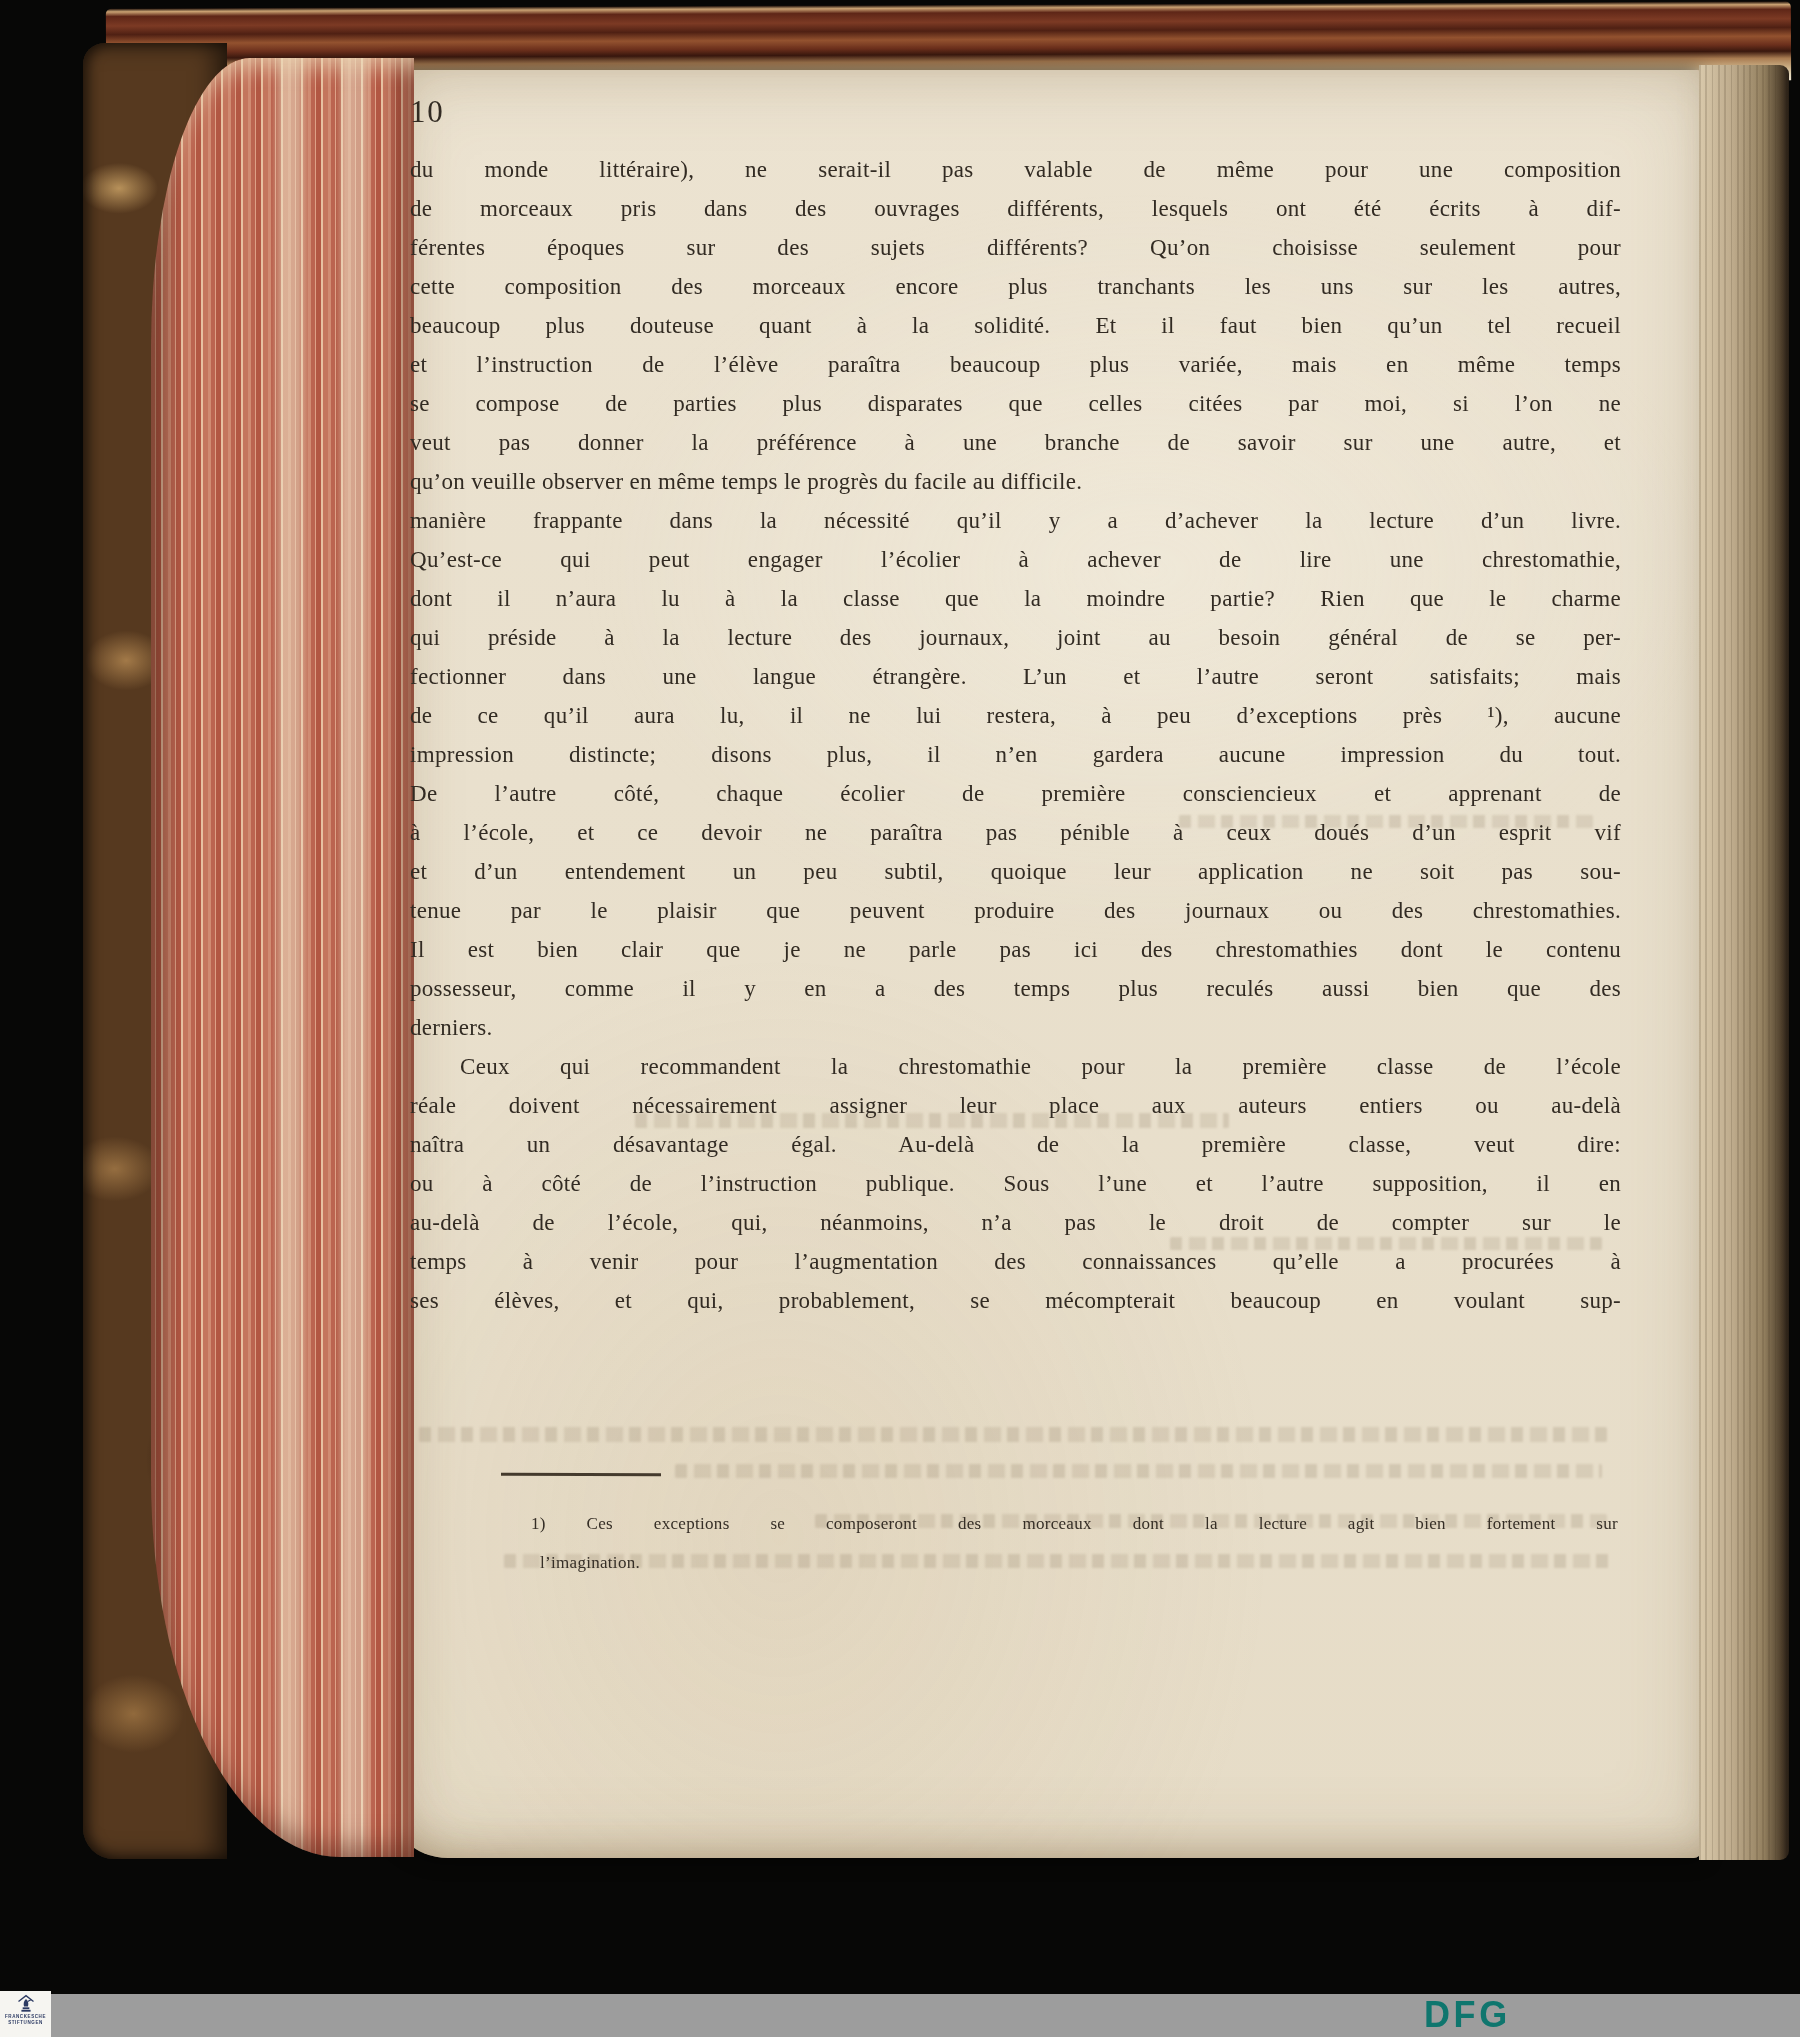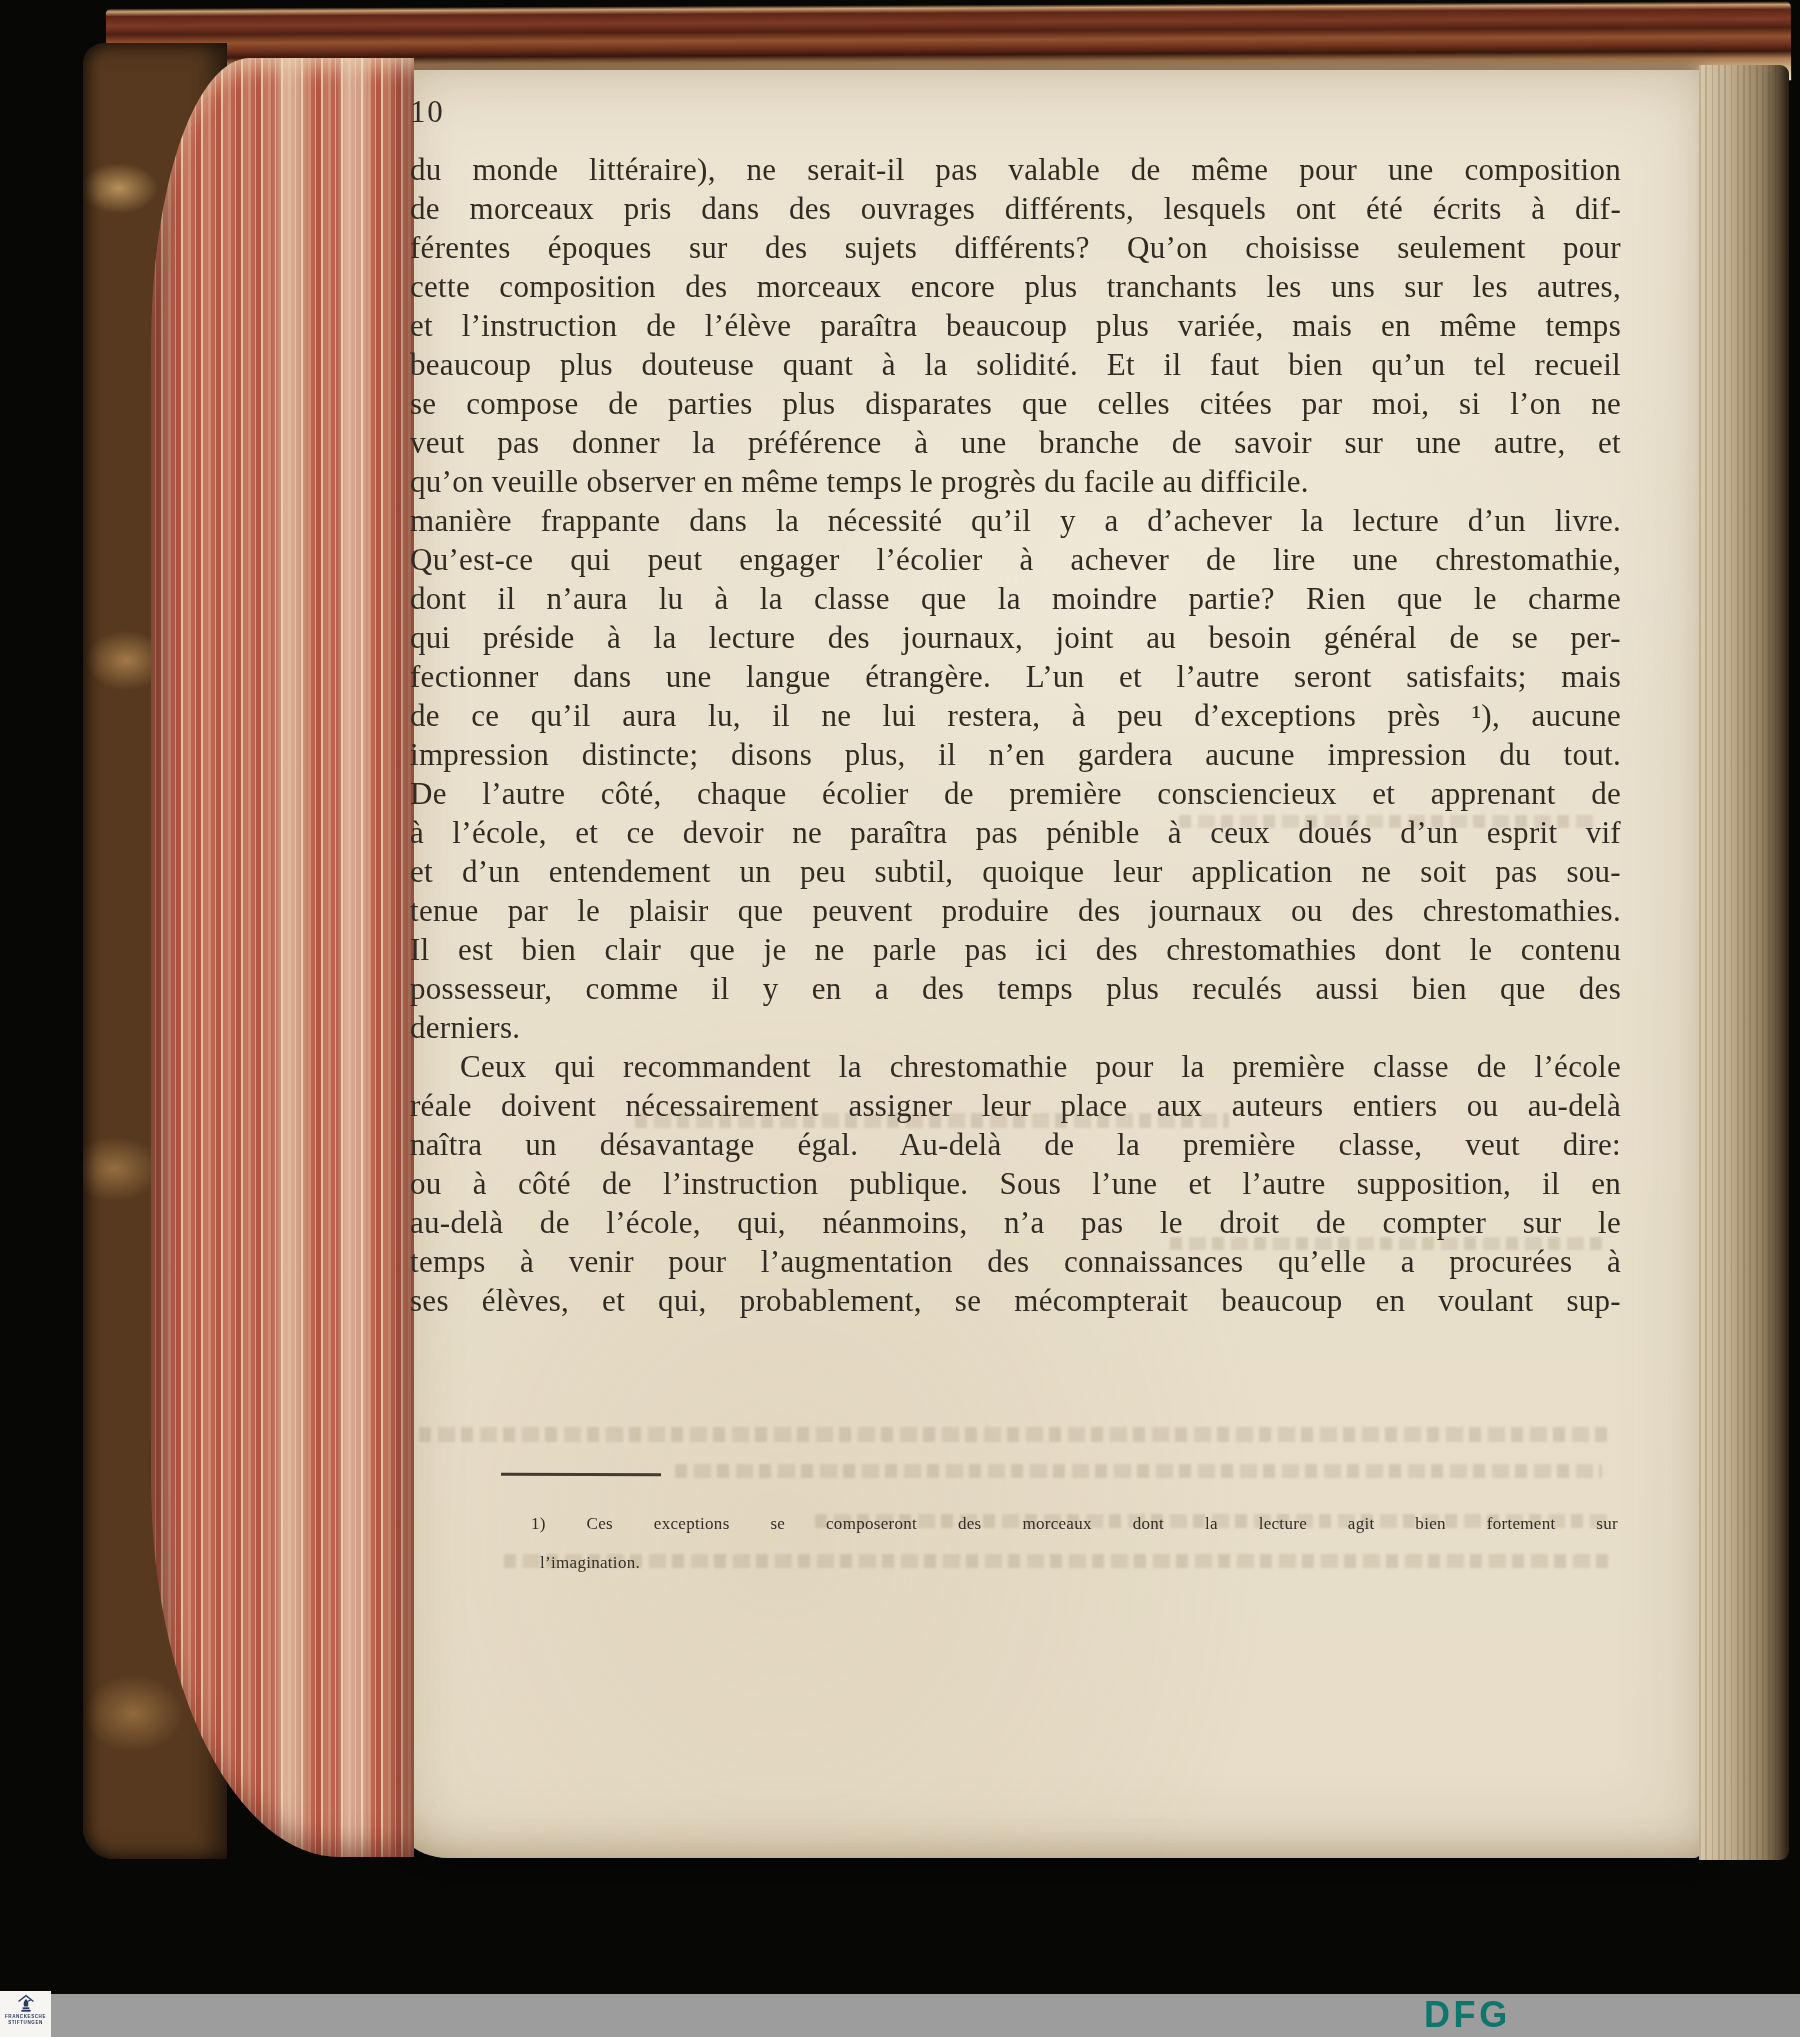--- a/index.html
+++ b/index.html
@@ -51,21 +51,21 @@
   .right-stack{position:absolute;left:1699px;top:65px;width:90px;height:1795px;
     background:
       repeating-linear-gradient(90deg,rgba(70,55,35,.18) 0 1.8px,transparent 1.8px 6.3px),
       linear-gradient(90deg,#d9c9ab 0%,#bdaa8b 38%,#93805f 72%,#4d3e2b 92%,#201811 100%);
     border-radius:0 9px 9px 0;}
 
   
   .pagenum{position:absolute;left:410px;top:94px;font-size:31px;color:#322b23;
     letter-spacing:1.8px;}
   .text-block{position:absolute;left:410px;top:150px;width:1211px;color:#322b23;
-    font-size:31px;letter-spacing:0.3px;}
+    font-size:23px;letter-spacing:0.3px;}
   .line{height:39px;line-height:39px;white-space:normal;text-align:left;}
   .line.j{text-align:justify;text-align-last:justify;}
   .line.ind{text-indent:50px;}
 
   .fn-rule{position:absolute;left:501px;top:1473px;width:160px;height:2.7px;
     background:#443a2d;transform:rotate(.2deg);}
   .footnote{position:absolute;left:531px;top:1504px;width:1087px;color:#352e26;
     font-size:17px;letter-spacing:0.3px;}
   .fn-line{height:39px;line-height:39px;}
   .fn-line.j{text-align:justify;text-align-last:justify;}
@@ -107,22 +107,22 @@
 <div class="ghost" style="left:504px;top:1554px;width:1107px;height:13.5px;"></div>
 
 <div class="pagenum">10</div>
 
 <div class="text-block" id="paragraphs">
     <div>
       <div class="line j">du monde littéraire), ne serait-il pas valable de même pour une composition</div>
       <div class="line j">de morceaux pris dans des ouvrages différents, lesquels ont été écrits à dif-</div>
       <div class="line j">férentes époques sur des sujets différents? Qu’on choisisse seulement pour</div>
       <div class="line j">cette composition des morceaux encore plus tranchants les uns sur les autres,</div>
+      <div class="line j">beaucoup plus douteuse quant à la solidité.  Et il faut bien qu’un tel recueil</div>
       <div class="line j">et l’instruction de l’élève paraîtra beaucoup plus variée, mais en même temps</div>
-      <div class="line j">beaucoup plus douteuse quant à la solidité.  Et il faut bien qu’un tel recueil</div>
       <div class="line j">se compose de parties plus disparates que celles citées par moi, si l’on ne</div>
       <div class="line j">veut pas donner la préférence à une branche de savoir sur une autre, et</div>
       <div class="line">qu’on veuille observer en même temps le progrès du facile au difficile.</div>
     </div>
     <div>
       <div class="line j">manière frappante dans la nécessité qu’il y a d’achever la lecture d’un livre.</div>
       <div class="line j">Qu’est-ce qui peut engager l’écolier à achever de lire une chrestomathie,</div>
       <div class="line j">dont il n’aura lu à la classe que la moindre partie? Rien que le charme</div>
       <div class="line j">qui préside à la lecture des journaux, joint au besoin général de se per-</div>
       <div class="line j">fectionner dans une langue étrangère.  L’un et l’autre seront satisfaits; mais</div>

